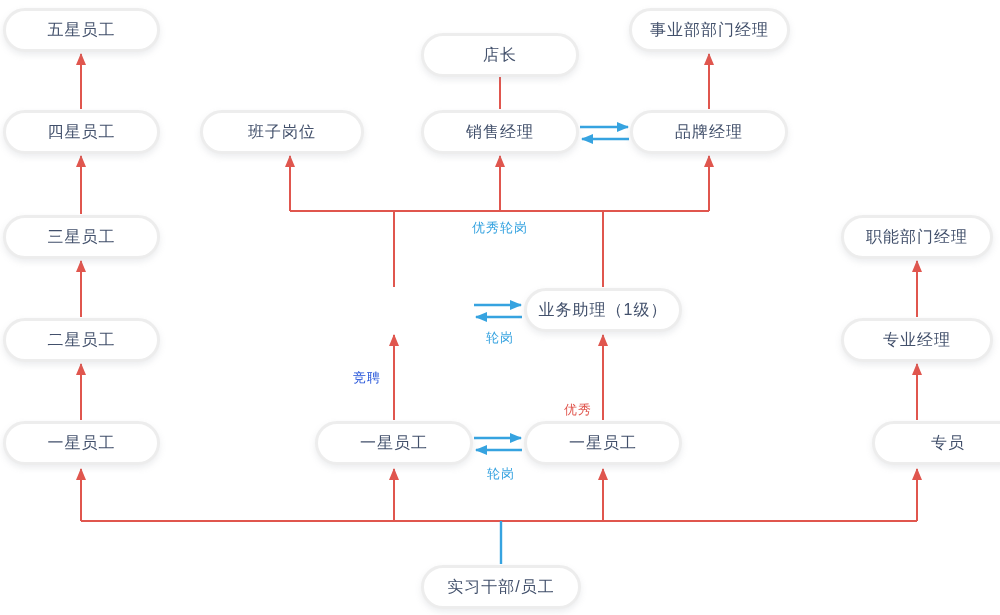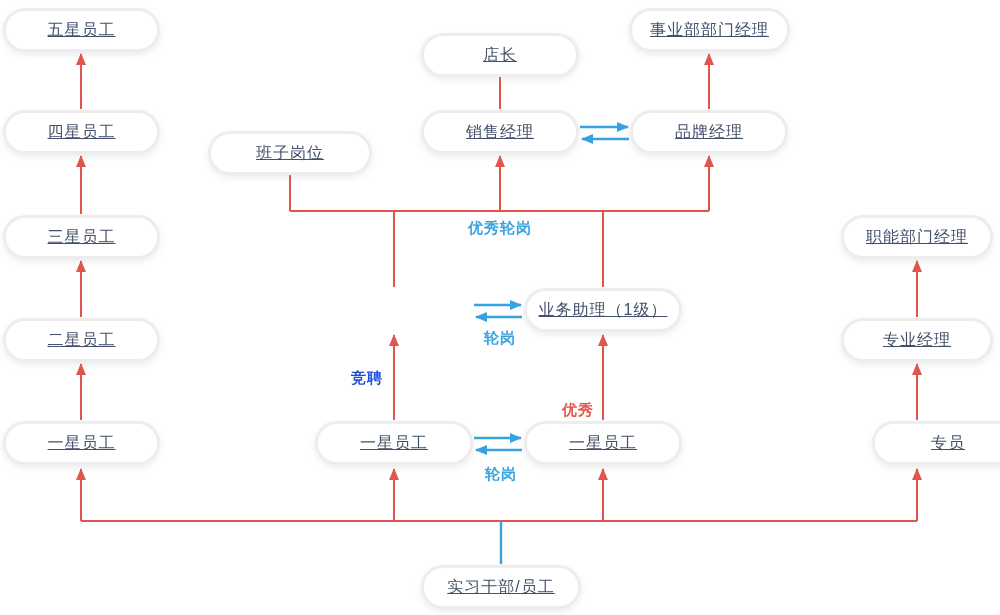--- a/index.html
+++ b/index.html
@@ -16,25 +16,24 @@
     background:var(--node-bg,#fff);
     border:3px solid var(--node-border,#ededed);
     border-radius:26px;
     box-shadow:0 3px 6px rgba(150,155,165,.18);
     display:flex;align-items:center;justify-content:center;
   }
   .node span{
     font-size:16px;letter-spacing:1px;
     color:var(--text,#42506b);
     white-space:nowrap;
-    text-decoration:underline;
   }
   .edge-label{
     position:absolute;transform:translate(-50%,-50%);
-    font-size:15px;font-weight:700;letter-spacing:1px;white-space:nowrap;
+    font-size:13px;font-weight:400;letter-spacing:1px;white-space:nowrap;
   }
 </style>
 </head>
 <body style="--bg: #ffffff; --node-bg: #ffffff; --node-border: #ededed; --text: #42506b;">
 
 <div id="diagram">
   <svg id="edge-layer" viewBox="0 0 1000 615">
       <defs>
         <marker id="arrow-promotion" markerWidth="13" markerHeight="11" refX="11" refY="5" orient="auto" markerUnits="userSpaceOnUse">
           <path d="M0,0 L12,5 L0,10 Z" fill="#e0564e"></path>
@@ -81,21 +80,21 @@
       </div>
       <div class="node" style="left: 3px; top: 318px; width: 157px; height: 44px;">
         <span>二星员工</span>
       </div>
       <div class="node" style="left: 3px; top: 215px; width: 157px; height: 44px;">
         <span>三星员工</span>
       </div>
       <div class="node" style="left: 3px; top: 421px; width: 157px; height: 44px;">
         <span>一星员工</span>
       </div>
-      <div class="node" style="left: 208px; top: 110px; width: 164px; height: 44px; margin-top: 21px;">
+      <div class="node" style="left: 200px; top: 110px; width: 164px; height: 44px;">
         <span>班子岗位</span>
       </div>
       <div class="node" style="left: 421px; top: 8px; width: 158px; height: 44px; margin-top: 25px;">
         <span>店长</span>
       </div>
       <div class="node" style="left: 630px; top: 110px; width: 158px; height: 44px;">
         <span>品牌经理</span>
       </div>
       <div class="node" style="left: 421px; top: 110px; width: 158px; height: 44px;">
         <span>销售经理</span>

